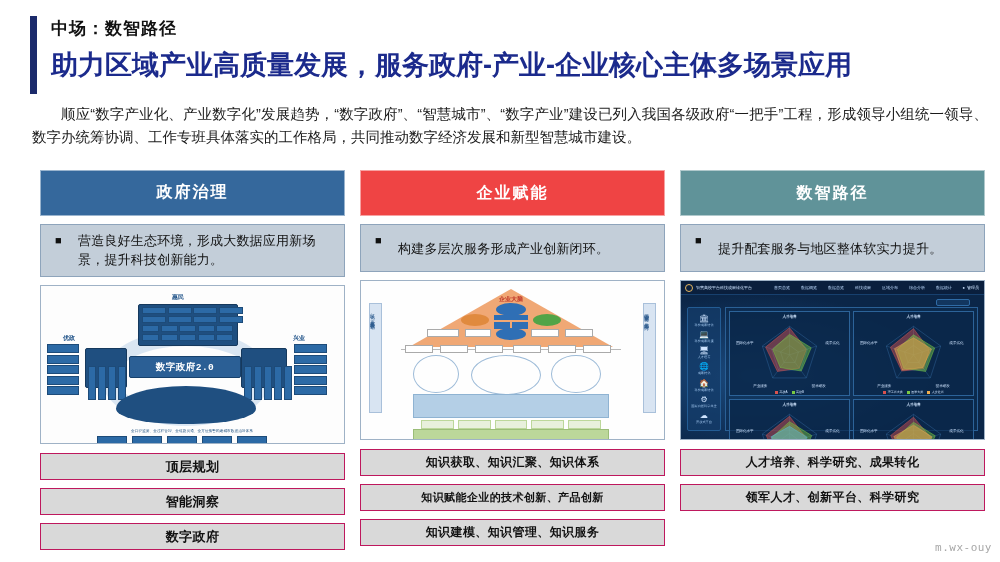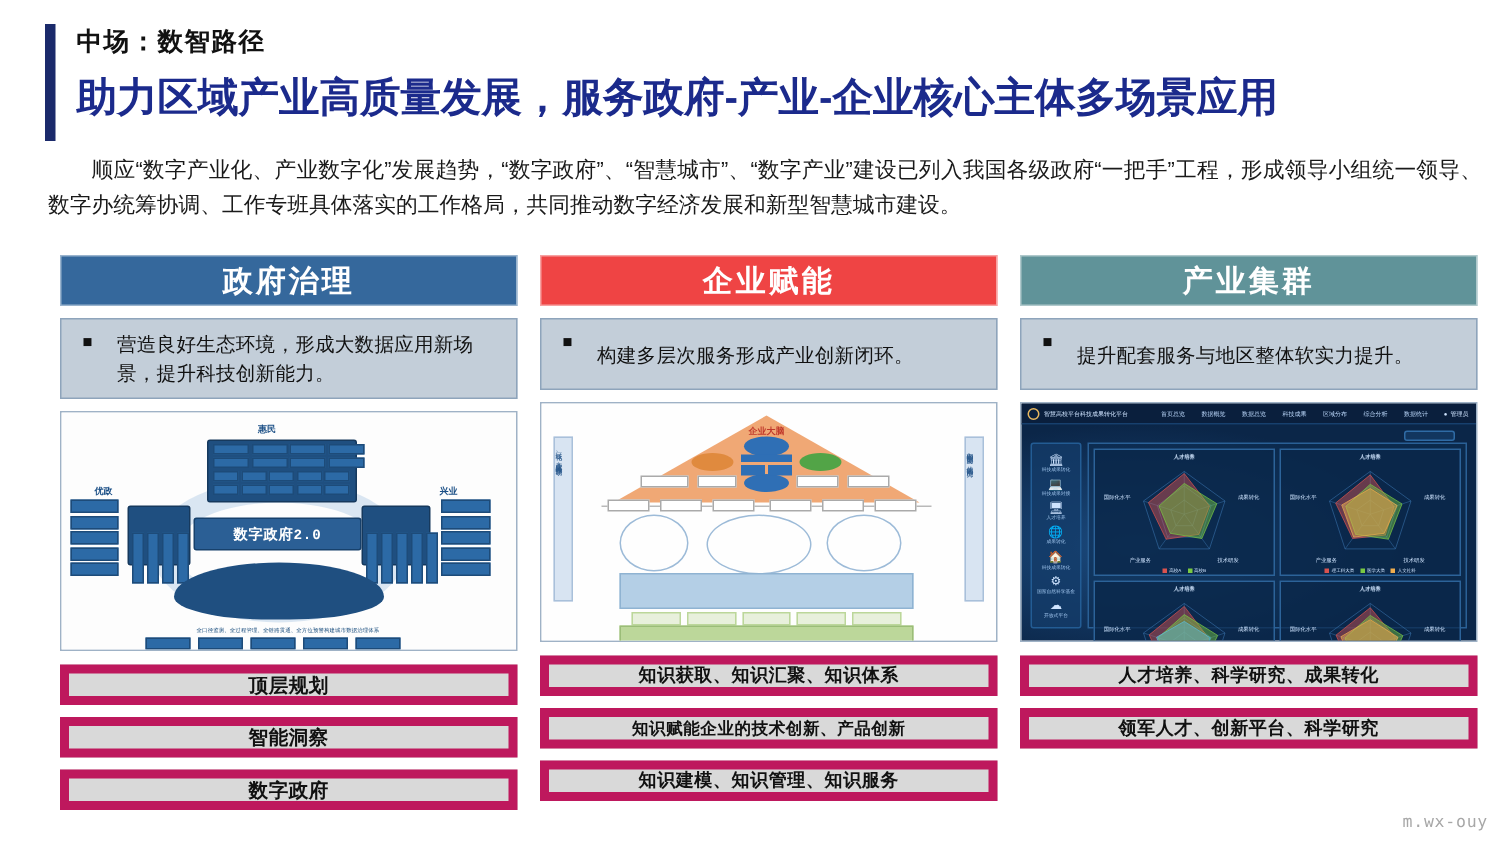--- a/index.html
+++ b/index.html
@@ -42,22 +42,22 @@
   }
 
   
   .columns{
     position:absolute; left:40px; top:170px; width:945px; height:380px;
     display:flex; gap:15px;
   }
   .col{ width:305px; display:flex; flex-direction:column; }
 
   .col-head{
-    height:34px; display:flex; align-items:center; justify-content:center;
-    color:#ffffff; font-size:20px; font-weight:bold; letter-spacing:2px;
+    height:46px; display:flex; align-items:center; justify-content:center;
+    color:#ffffff; font-size:16px; font-weight:bold; letter-spacing:2px;
     border:1px solid rgba(255,255,255,.5);
   }
   .col-head.c1{ background:#35689c; }
   .col-head.c2{ background:#ef4444; }
   .col-head.c3{ background:#609399; }
 
   .bullet-box{
     margin-top:8px;
     min-height:48px;
     background:#c3ced9;
@@ -226,21 +226,21 @@
     font-size:3px; color:#cfe4ff;
   }
   .dash .lg{ display:flex; align-items:center; gap:1.5px; }
   .dash .sw{ width:3px; height:3px; display:inline-block; }
 
   
   .tags{ margin-top:9px; display:flex; flex-direction:column; gap:8px; }
   .tagrow{ display:flex; gap:12px; }
   .tag{
     flex:1; height:27px;
-    background:#d9d9d9; border:6px solid #be185d;
+    background:#d9d9d9; border:1px solid #be185d;
     display:flex; align-items:center; justify-content:center;
     font-size:13px; font-weight:bold; color:#111; letter-spacing:.4px;
     white-space:nowrap;
   }
   .tag.wide{ font-size:12px; }
 
   
   .watermark{
     position:absolute; right:8px; bottom:8px;
     font-size:11px; color:#8a8a8a; opacity:.75; letter-spacing:.5px;
@@ -435,21 +435,21 @@
         <div class="tagrow">
             <div class="tag wide" style="font-size:11px">知识赋能企业的技术创新、产品创新</div>
           </div>
         <div class="tagrow">
             <div class="tag wide">知识建模、知识管理、知识服务</div>
           </div>
       </div>
     </div>
 
     <div class="col">
-      <div class="col-head c3">产业集群</div>
+      <div class="col-head c3">数智路径</div>
 
       <div class="bullet-box">
         <span class="bullet-mark">■</span>
         <span class="bullet-text">提升配套服务与地区整体软实力提升。</span>
       </div>
 
       <div class="img-panel">
         <div class="dash">
           <div class="bgglow"></div>
 

